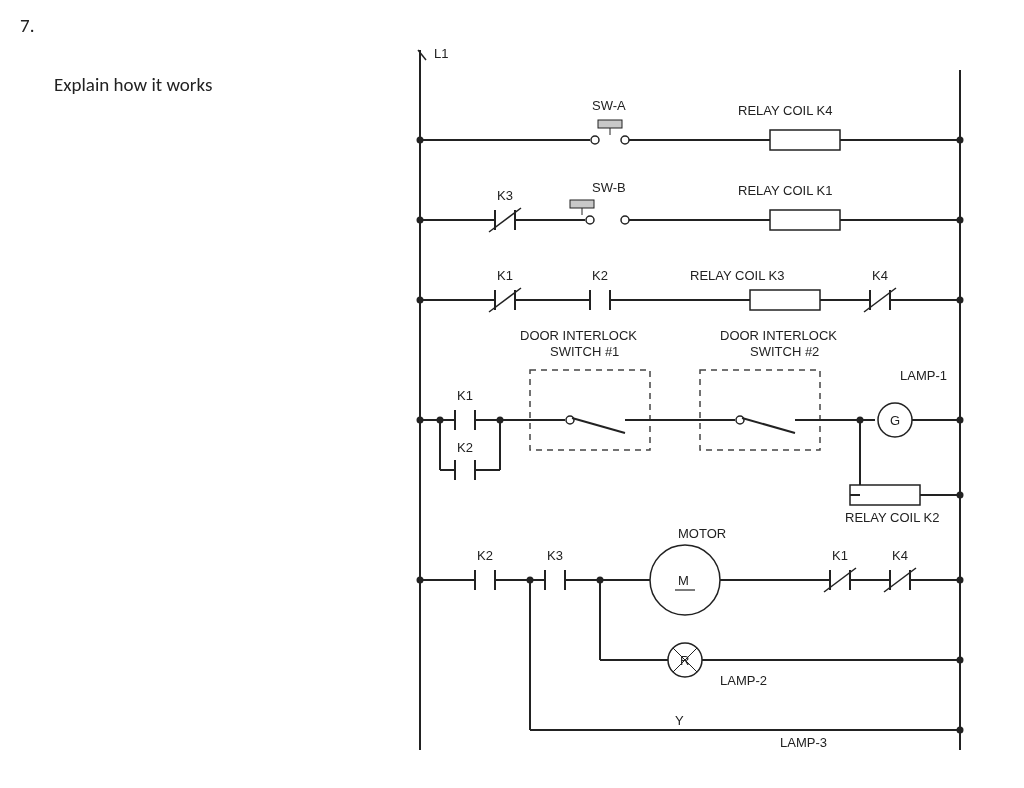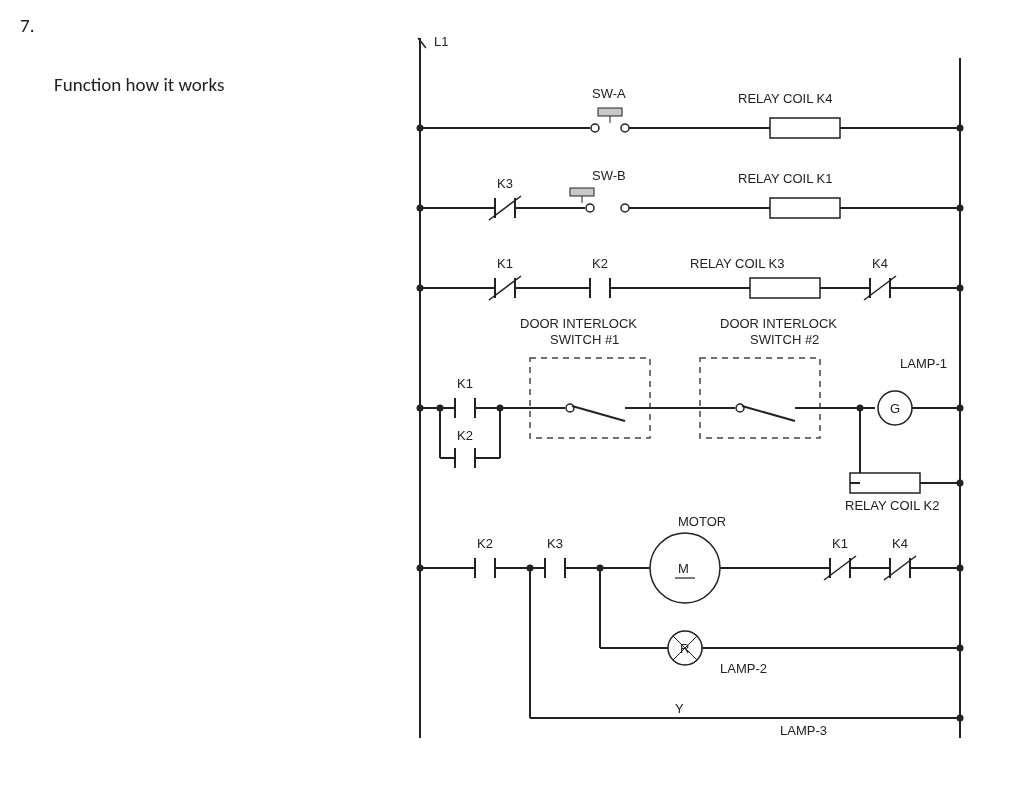--- a/index.html
+++ b/index.html
@@ -13,35 +13,35 @@
     height: 788px;
     box-sizing: border-box;
   }
   .row1 { display: flex; align-items: flex-start; }
   .qnum { width: 34px; font-size: 19px; }
   .qtext { font-size: 19px; }
   .sub { margin-left: 34px; margin-top: 36px; font-size: 19px; }
   .diagram {
     position: absolute;
     left: 400px;
-    top: 28px;
+    top: 40px;
     width: 580px;
     height: 720px;
   }
   .diagram svg { width: 100%; height: 100%; }
   text { font-family: Arial, sans-serif; font-size: 14px; fill: #222; }
   .sm  { font-size: 13px; }
 </style>
 </head>
 <body>
 
 <div class="row1">
   <div class="qnum">7.</div>
 </div>
-<div class="sub">Function how it works</div>
+<div class="sub">Explain how it works</div>
 
 <div class="diagram">
 <svg viewBox="0 0 580 720">
 
   <line x1="20" y1="10" x2="20" y2="710" stroke="#222" stroke-width="2"></line>
   <line x1="560" y1="30" x2="560" y2="710" stroke="#222" stroke-width="2"></line>
 
   <line x1="18" y1="10" x2="26" y2="20" stroke="#222" stroke-width="1.5"></line>
   <text x="34" y="18" class="sm">L1</text>
 

